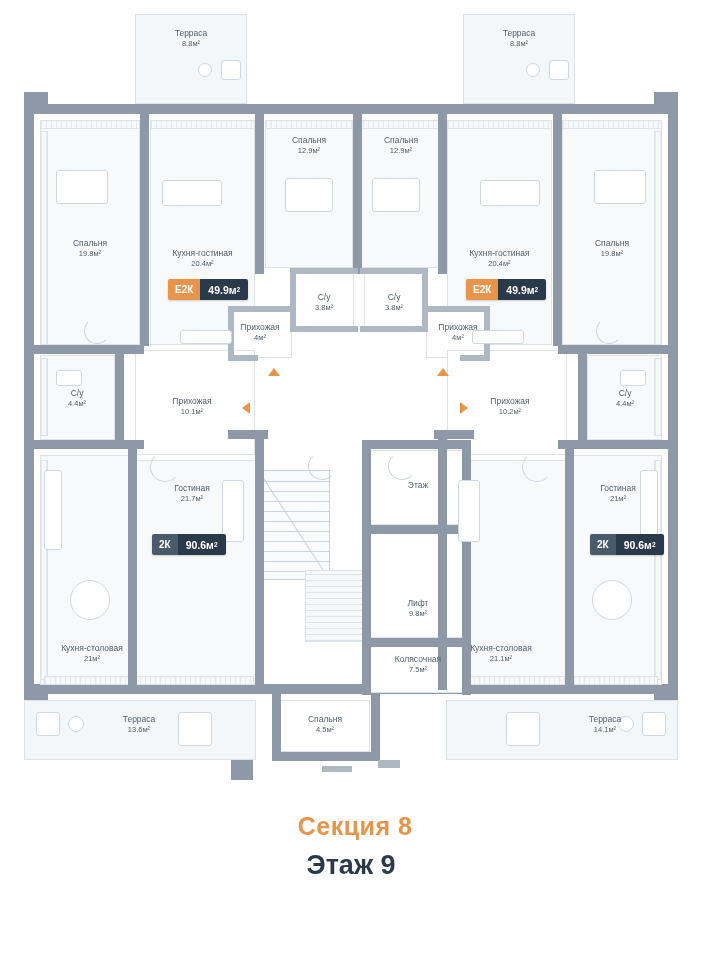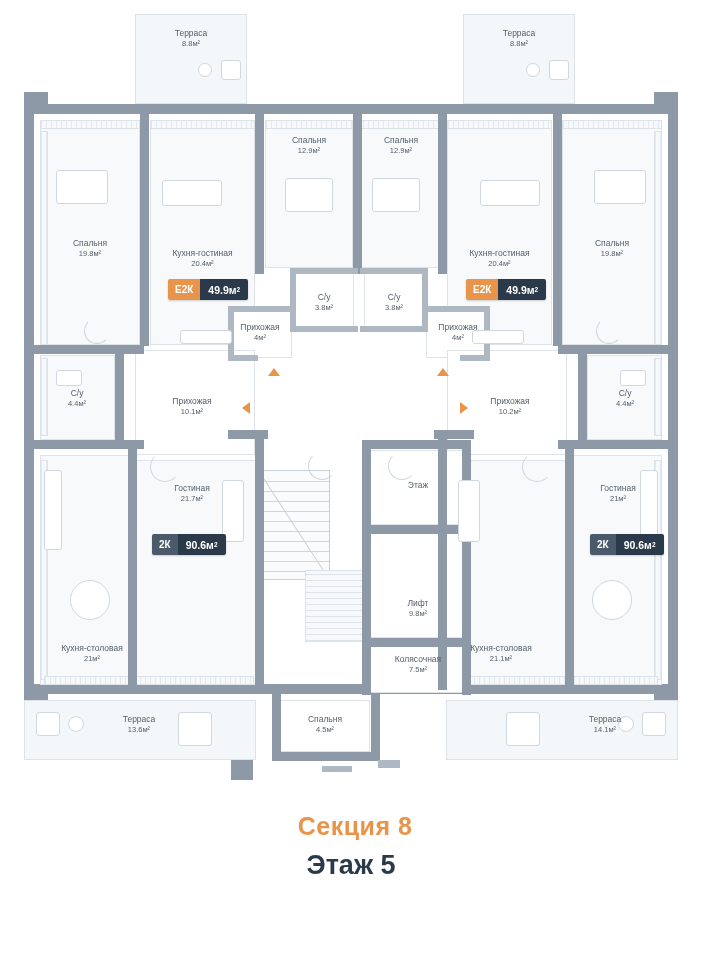--- a/index.html
+++ b/index.html
@@ -373,14 +373,14 @@
 
   <div class="arrow up" style="left:268px;top:368px;"></div>
   <div class="arrow up" style="left:437px;top:368px;"></div>
   <div class="arrow left" style="left:242px;top:402px;"></div>
   <div class="arrow right" style="left:460px;top:402px;"></div>
 
 </div>
 
 <div id="title">
   <div id="sect" style="position:absolute;left:4px;width:702px;">Секция 8</div>
-  <div id="floor" style="position:absolute;left:0;width:702px;">Этаж 5</div>
+  <div id="floor" style="position:absolute;left:0;width:702px;">Этаж 9</div>
 </div>
 
 </body></html>

